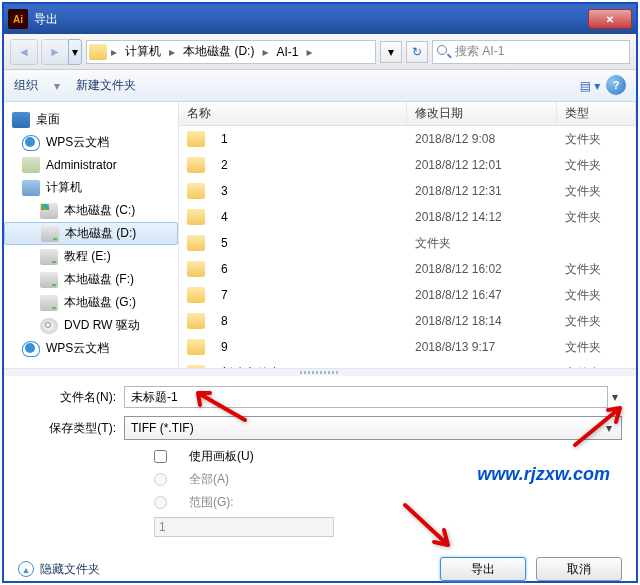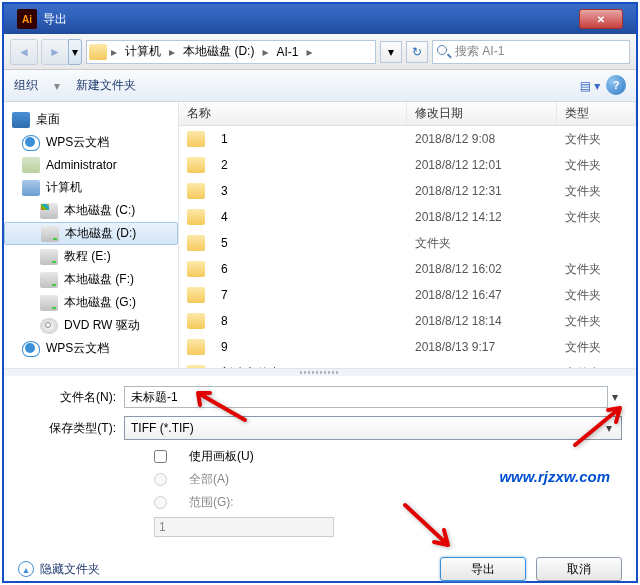--- a/index.html
+++ b/index.html
@@ -1,18 +1,18 @@
 <!DOCTYPE html>
 <html><head>
 <meta charset="utf-8">
 <style>
 *{margin:0;padding:0;box-sizing:border-box;font-family:"Microsoft YaHei","Segoe UI",sans-serif;font-size:12px}
 body{background:#fff;width:640px;height:585px;position:relative;overflow:hidden}
 .outer{border:2px solid #164ec4;width:636px;height:581px;position:absolute;left:2px;top:2px;background:#fff}
-.titlebar{height:30px;background:linear-gradient(#3a6bc8,#2e5fb8 50%,#1f4a9a);display:flex;align-items:center;padding:0 13px;color:#fff}
+.titlebar{height:30px;background:linear-gradient(#3a6bc8,#2e5fb8 50%,#1f4a9a);display:flex;align-items:center;padding:0 4px;color:#fff}
 .ai-icon{width:20px;height:20px;background:#330000;color:#ff9a00;display:flex;align-items:center;justify-content:center;font-size:10px;font-weight:bold;border-radius:2px;margin-right:6px}
 .title{flex:1;font-size:12px}
 .close-btn{width:44px;height:20px;background:linear-gradient(#e8a5a5,#c83e3e);border:1px solid #a03030;border-radius:3px;display:flex;align-items:center;justify-content:center;color:#fff;font-size:10px;font-weight:bold}
 .navbar{height:36px;background:linear-gradient(#f7f7f7,#e8e8e8);border-bottom:1px solid #ccc;display:flex;align-items:center;padding:0 6px;gap:4px}
 .nav-btn{width:28px;height:26px;background:linear-gradient(#f0f5fb,#d6e4f2);border:1px solid #9bb6d6;border-radius:3px;display:flex;align-items:center;justify-content:center;color:#3a6bc8}
 .nav-btn.disabled{opacity:.5}
 .history{width:14px;height:26px;background:linear-gradient(#f0f5fb,#d6e4f2);border:1px solid #9bb6d6;border-radius:0 3px 3px 0;margin-left:-5px;display:flex;align-items:center;justify-content:center}
 .addrbar{flex:1;height:24px;background:#fff;border:1px solid #b8c8dc;display:flex;align-items:center;padding:0 2px;gap:2px}
 .folder-small{width:18px;height:16px;background:linear-gradient(#fde9a8,#f5c95e);border-radius:2px;display:inline-block}
 .crumb{padding:2px 4px;cursor:pointer}
@@ -65,21 +65,21 @@
 .opt-row.dim{color:#888}
 .opt-row input[type=text]{width:180px;height:20px;border:1px solid #ccc;background:#f4f4f4;padding:0 4px;color:#888}
 .footer{display:flex;align-items:center;padding:6px 14px;gap:10px}
 .hide-link{color:#1f3a6e;display:flex;align-items:center;gap:6px}
 .hide-icon{width:16px;height:16px;background:#fff;border:1px solid #3a8fd6;border-radius:50%;color:#3a8fd6;display:flex;align-items:center;justify-content:center;font-size:10px}
 .spacer{flex:1}
 .btn{width:86px;height:24px;border:1px solid #8a98aa;background:linear-gradient(#fdfdfd,#e6e6e6);border-radius:3px;display:flex;align-items:center;justify-content:center}
 .btn.primary{border-color:#3a8fd6;box-shadow:0 0 3px #7fb8e8}
 .arrow-red{position:absolute;pointer-events:none}
 .arrow-red svg{filter:drop-shadow(1px 1px 2px rgba(0,0,0,.3))}
-.watermark{position:absolute;right:30px;bottom:100px;color:#0050d0;font-size:15px;font-style:italic;font-weight:bold;text-shadow:0 0 3px #fff,0 0 3px #fff}
+.watermark{position:absolute;right:30px;bottom:100px;color:#0050d0;font-size:18px;font-style:italic;font-weight:bold;text-shadow:0 0 3px #fff,0 0 3px #fff}
 </style>
 </head>
 <body>
 
 <div class="outer">
   <div class="titlebar">
     <div class="ai-icon">Ai</div>
     <div class="title">导出</div>
     <div class="close-btn">✕</div>
   </div>

